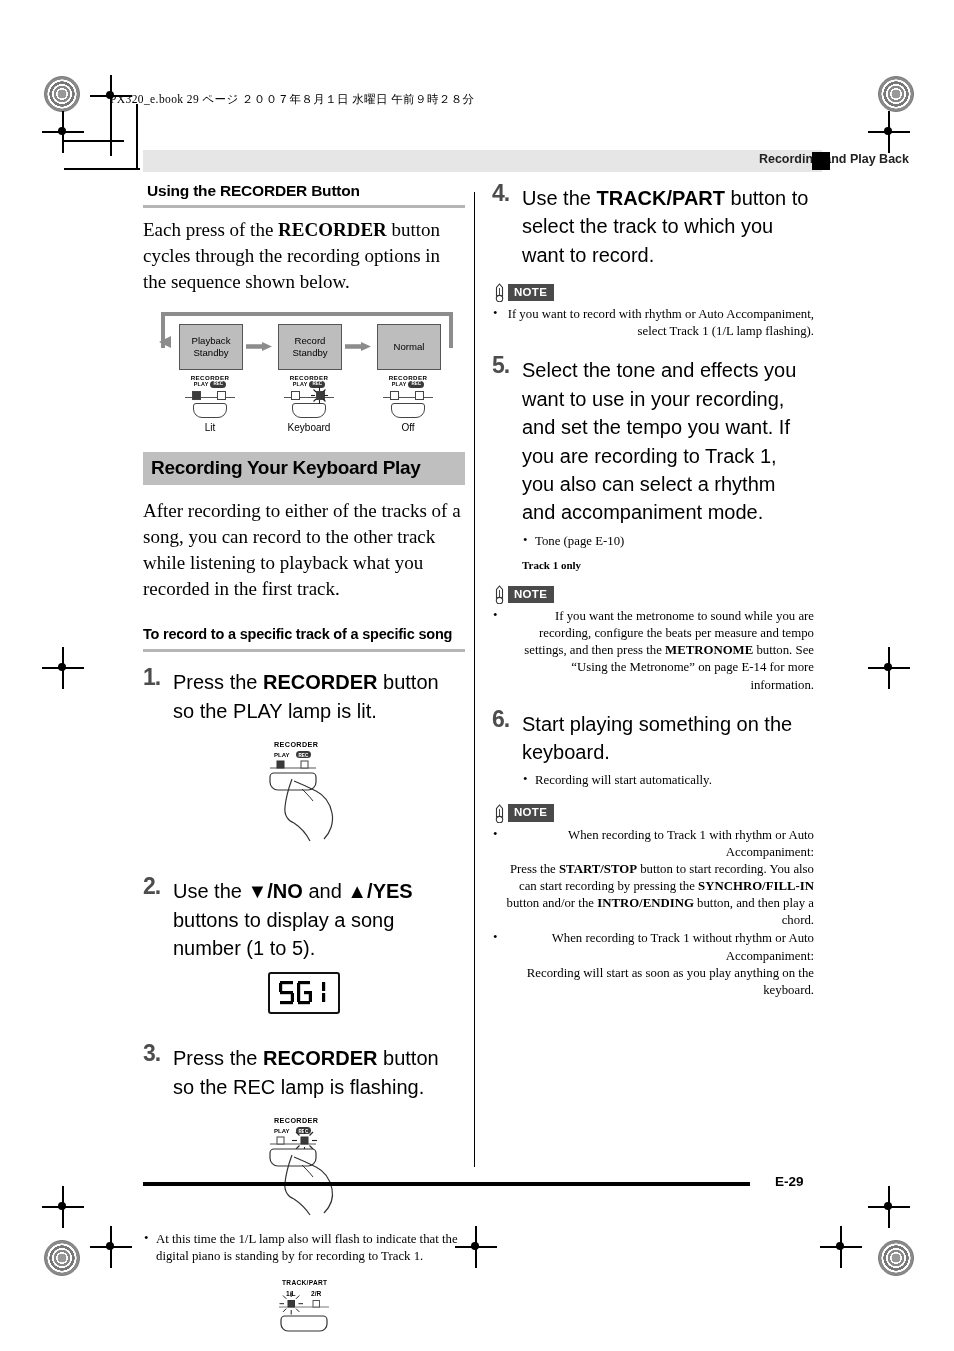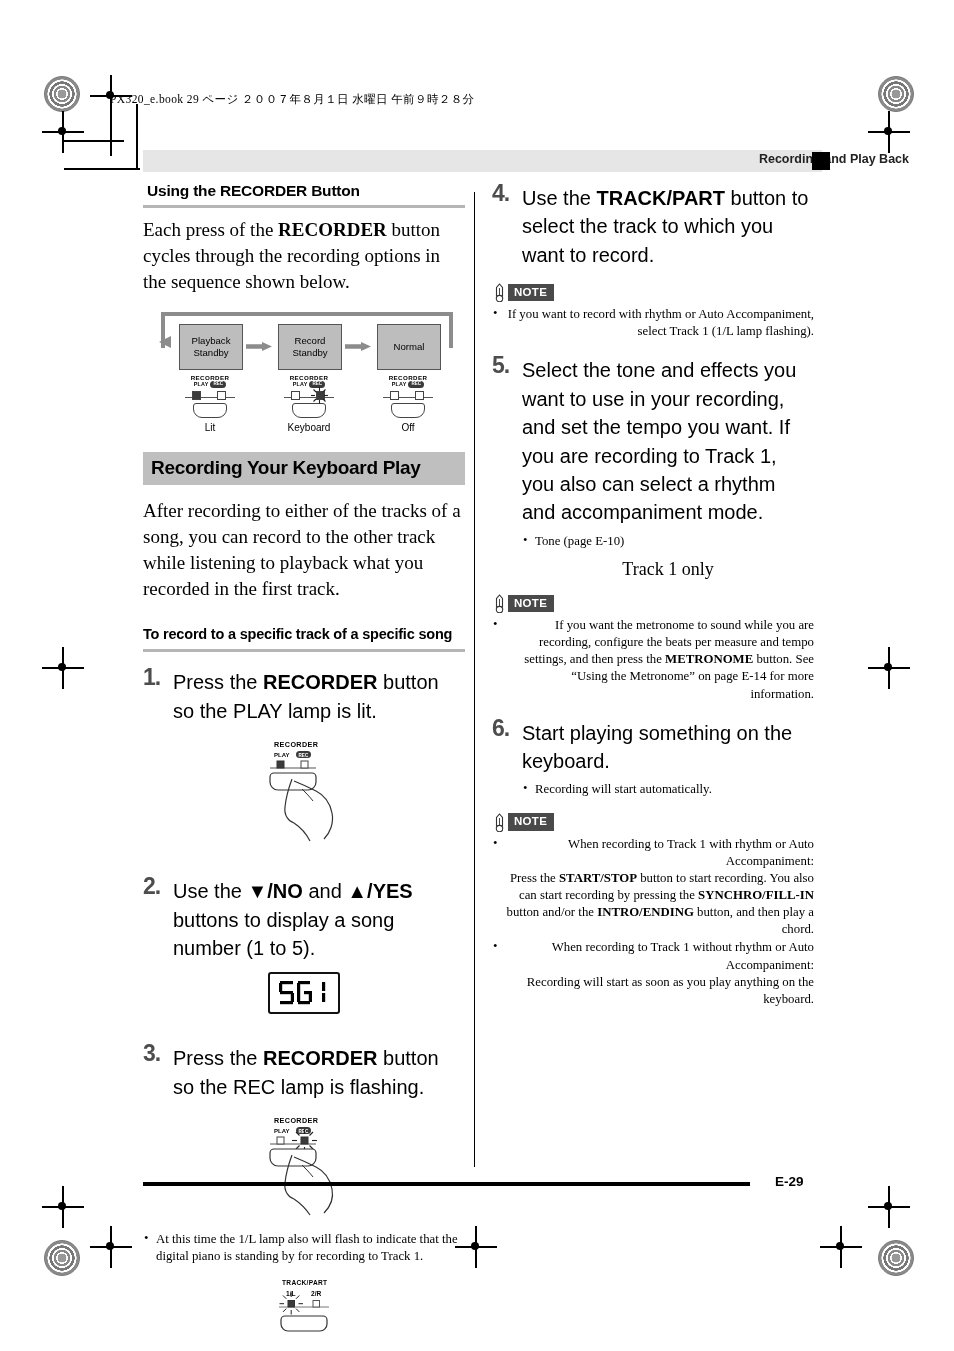--- a/index.html
+++ b/index.html
@@ -37,21 +37,21 @@
 
   .step{display:flex;margin:14px 0 0 0;}
   .step .num{font-family:"Liberation Sans",sans-serif;font-size:23px;font-weight:bold;color:#4d4d4d;width:30px;flex:0 0 30px;line-height:1;letter-spacing:-1px;}
   .step .txt{font-family:"Liberation Sans",sans-serif;font-size:20px;line-height:1.42;flex:1;padding-top:2px;}
   .step .txt b{font-weight:bold;}
 
   ul.bul{list-style:none;margin:6px 0 0 0;padding:0;font-family:"Liberation Serif",serif;font-size:12.8px;line-height:1.34;}
   ul.bul li{position:relative;padding-left:13px;margin-bottom:1px;}
   ul.bul li:before{content:"\2022";position:absolute;left:1px;top:-1px;}
   .indent2{margin-left:26px;display:block;}
-  .t1only{font-family:"Liberation Serif",serif;font-size:18px;font-weight:normal;margin:9px 0 1px 0;text-align:center;}
+  .t1only{font-family:"Liberation Serif",serif;font-size:11px;font-weight:bold;margin:9px 0 1px 0;}
 
   
   .note{margin:14px 0 6px 0;}
   .note-head{display:flex;align-items:center;height:19px;}
   .note-pen{width:15px;height:19px;margin-right:1px;}
   .note-lbl{background:#4a4a4a;color:#fff;font-family:"Liberation Sans",sans-serif;font-size:11.5px;font-weight:bold;padding:2px 7px 2px 6px;letter-spacing:.3px;line-height:1.15;}
   .note ul{margin-top:4px;text-align:right;}
 
   
   .flow{position:relative;width:300px;height:118px;margin:12px 0 0 10px;}

